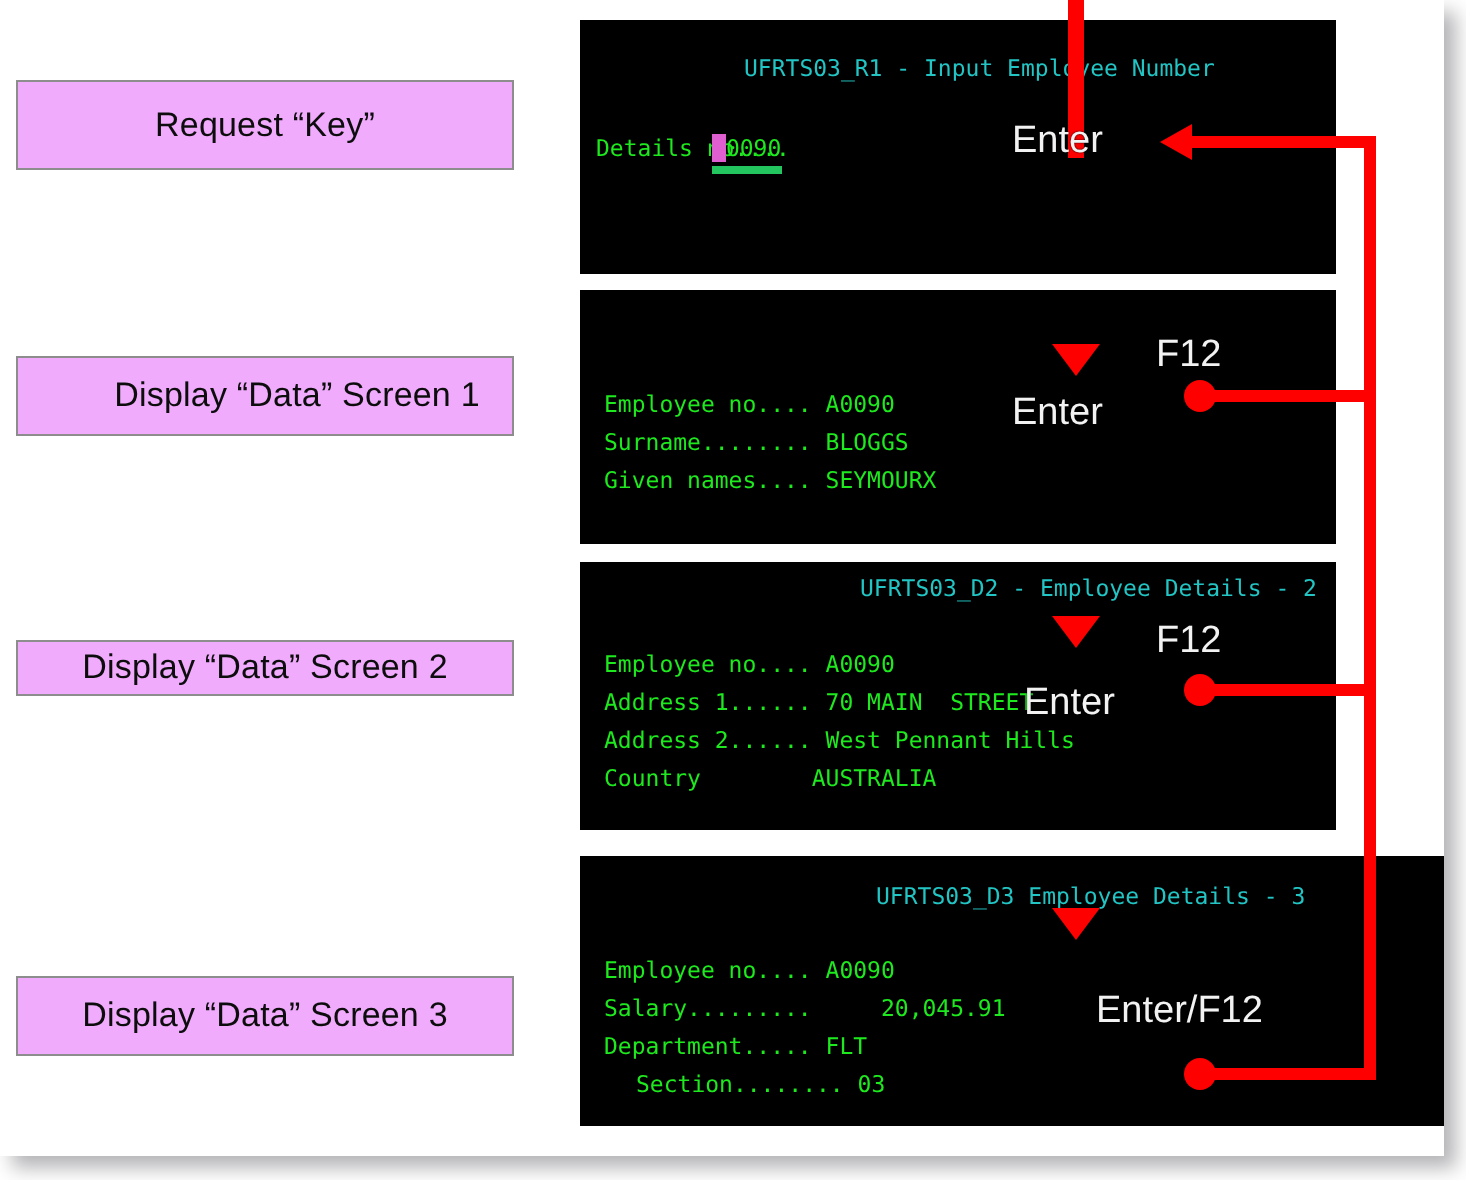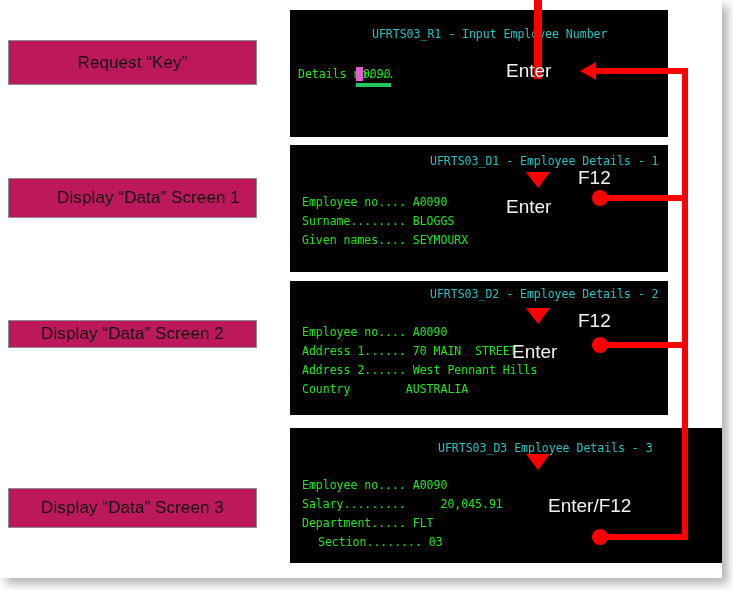--- a/index.html
+++ b/index.html
@@ -12,21 +12,21 @@
   #slide{
     position:absolute;left:0;top:0;width:722px;height:578px;
     background:#ffffff;
     box-shadow:6px 6px 9px rgba(120,120,125,0.55);
     overflow:hidden;
   }
 
   
   .caption{
     position:absolute;
-    background:#be185d;
+    background:#f0abfc;
     border:1px solid #8d8d8d;
     color:#0d0d0d;
     font-size:17px;
     display:flex;align-items:center;justify-content:center;
     text-align:center;
     box-sizing:border-box;
     letter-spacing:0.1px;
   }
 
   
@@ -93,21 +93,20 @@
       </div>
     </div>
 
   <div id="terminals">
       <div class="terminal" style="left: 290px; top: 10px; width: 378px; height: 127px;">
         <div class="term-title" style="left: 82px; top: 16px;">UFRTS03_R1 - Input Employee Number</div>
         <div class="term-line" style="left: 8px; top: 56px;">Details no....</div>
         <div class="term-line underline-field" style="left: 66px; top: 56px;"><span class="cursor-cell">A</span><span>0090</span></div>
       </div>
       <div class="terminal" style="left: 290px; top: 145px; width: 378px; height: 127px;">
-        <div class="term-title" style="left: 140px; top: 8px;">UFRTS03_D1 - Employee Details - 1</div>
         <div class="term-line" style="left: 12px; top: 49px;">Employee no.... A0090</div>
         <div class="term-line" style="left: 12px; top: 87px;">Given names.... SEYMOURX</div>
         <div class="term-line" style="left: 12px; top: 68px;">Surname........ BLOGGS</div>
       </div>
       <div class="terminal" style="left: 290px; top: 281px; width: 378px; height: 134px;">
         <div class="term-title" style="left: 140px; top: 5px;">UFRTS03_D2 - Employee Details - 2</div>
         <div class="term-line" style="left: 12px; top: 43px;">Employee no.... A0090</div>
         <div class="term-line" style="left: 12px; top: 62px;">Address 1...... 70 MAIN  STREET</div>
         <div class="term-line" style="left: 12px; top: 81px;">Address 2...... West Pennant Hills</div>
         <div class="term-line" style="left: 12px; top: 100px;">Country        AUSTRALIA</div>

